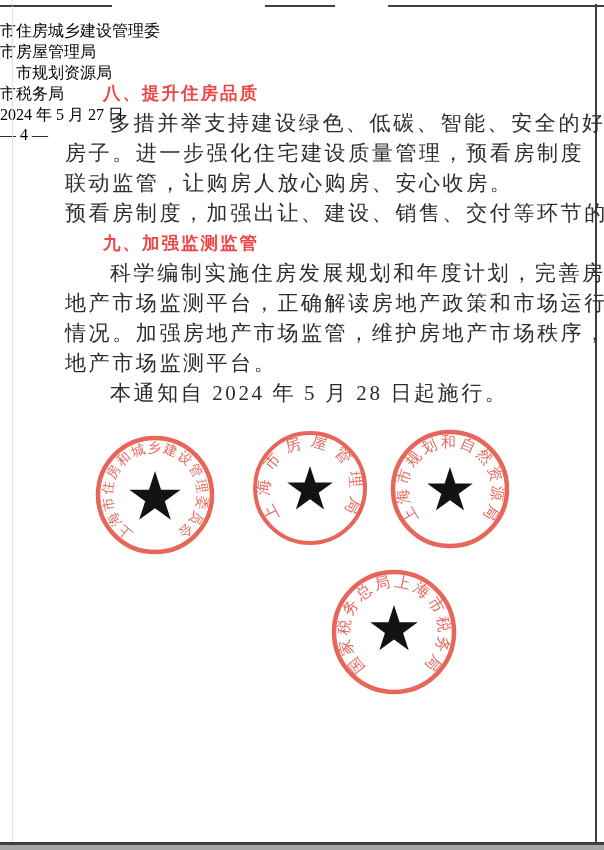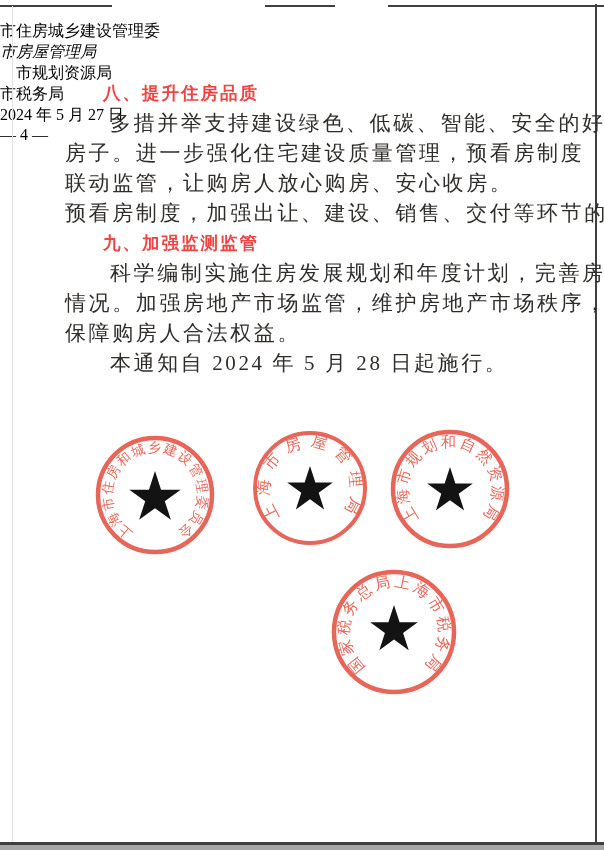--- a/index.html
+++ b/index.html
@@ -69,22 +69,23 @@
   <div class="edge-faint" style="left:12px;top:6px;width:1px;height:836px;"></div>
 
   <div class="body-text">
     <div class="hd">八、提升住房品质</div>
     <div class="ln indent">多措并举支持建设绿色、低碳、智能、安全的好</div>
     <div class="ln">房子。进一步强化住宅建设质量管理，预看房制度</div>
     <div class="ln">联动监管，让购房人放心购房、安心收房。</div>
     <div class="ln">预看房制度，加强出让、建设、销售、交付等环节的</div>
     <div class="hd">九、加强监测监管</div>
     <div class="ln indent">科学编制实施住房发展规划和年度计划，完善房</div>
+    <div class="ln">地产市场监测平台，正确解读房地产政策和市场运行</div>
     <div class="ln">情况。加强房地产市场监管，维护房地产市场秩序，</div>
-    <div class="ln">保障购房人合法权益。</div>
+    <div class="ln">地产市场监测平台。</div>
     <div class="ln indent">本通知自 2024 年 5 月 28 日起施行。</div>
   </div>
 
   <svg class="seal" style="left:90px;top:430px;" width="130" height="130" viewBox="0 0 130 130">
     <circle class="seal-ring" cx="65" cy="65" r="57" stroke-width="4.5"></circle>
     <path id="sealpath1" d="M 65 108 A 43 43 0 1 1 65 22 A 43 43 0 1 1 65 108" fill="none"></path>
     <text class="seal-text" style="font-size:13.5px;letter-spacing:1.5px;">
       <textPath href="#sealpath1" startOffset="50%" text-anchor="middle">上海市住房和城乡建设管理委员会</textPath>
     </text>
     <polygon class="seal-star" points="0,-1 0.2245,-0.309 0.951,-0.309 0.363,0.118 0.588,0.809 0,0.382 -0.588,0.809 -0.363,0.118 -0.951,-0.309 -0.2245,-0.309" transform="translate(65,68) scale(27)"></polygon>
@@ -111,21 +112,21 @@
   <svg class="seal" style="left:326px;top:564px;" width="136" height="136" viewBox="0 0 136 136">
     <circle class="seal-ring" cx="68" cy="68" r="60" stroke-width="4.5"></circle>
     <path id="sealpath4" d="M 68 113 A 45 45 0 1 1 68 23 A 45 45 0 1 1 68 113" fill="none"></path>
     <text class="seal-text" style="font-size:15.5px;letter-spacing:3px;">
       <textPath href="#sealpath4" startOffset="50%" text-anchor="middle">国家税务总局上海市税务局</textPath>
     </text>
     <polygon class="seal-star" points="0,-1 0.2245,-0.309 0.951,-0.309 0.363,0.118 0.588,0.809 0,0.382 -0.588,0.809 -0.363,0.118 -0.951,-0.309 -0.2245,-0.309" transform="translate(68,66) scale(25)"></polygon>
   </svg>
 
   <div class="seal-label" style="left:76px;top:500px;margin-top:21px;">市住房城乡建设管理委</div>
-  <div class="seal-label" style="left:263px;top:501px;font-style:italic;">市房屋管理局</div>
+  <div class="seal-label" style="left:263px;top:501px;">市房屋管理局</div>
   <div class="seal-label" style="left:388px;top:503px;margin-left:16px;">市规划资源局</div>
   <div class="seal-label" style="left:356px;top:620px;">市税务局</div>
 
   <div class="sign-date">2024 年 5 月 27 日</div>
 
 
   <div class="footer-rule" style="top:714px;"></div>
   <div class="footer-rule" style="top:753px;"></div>
   <div class="page-number">— 4 —</div>
 

